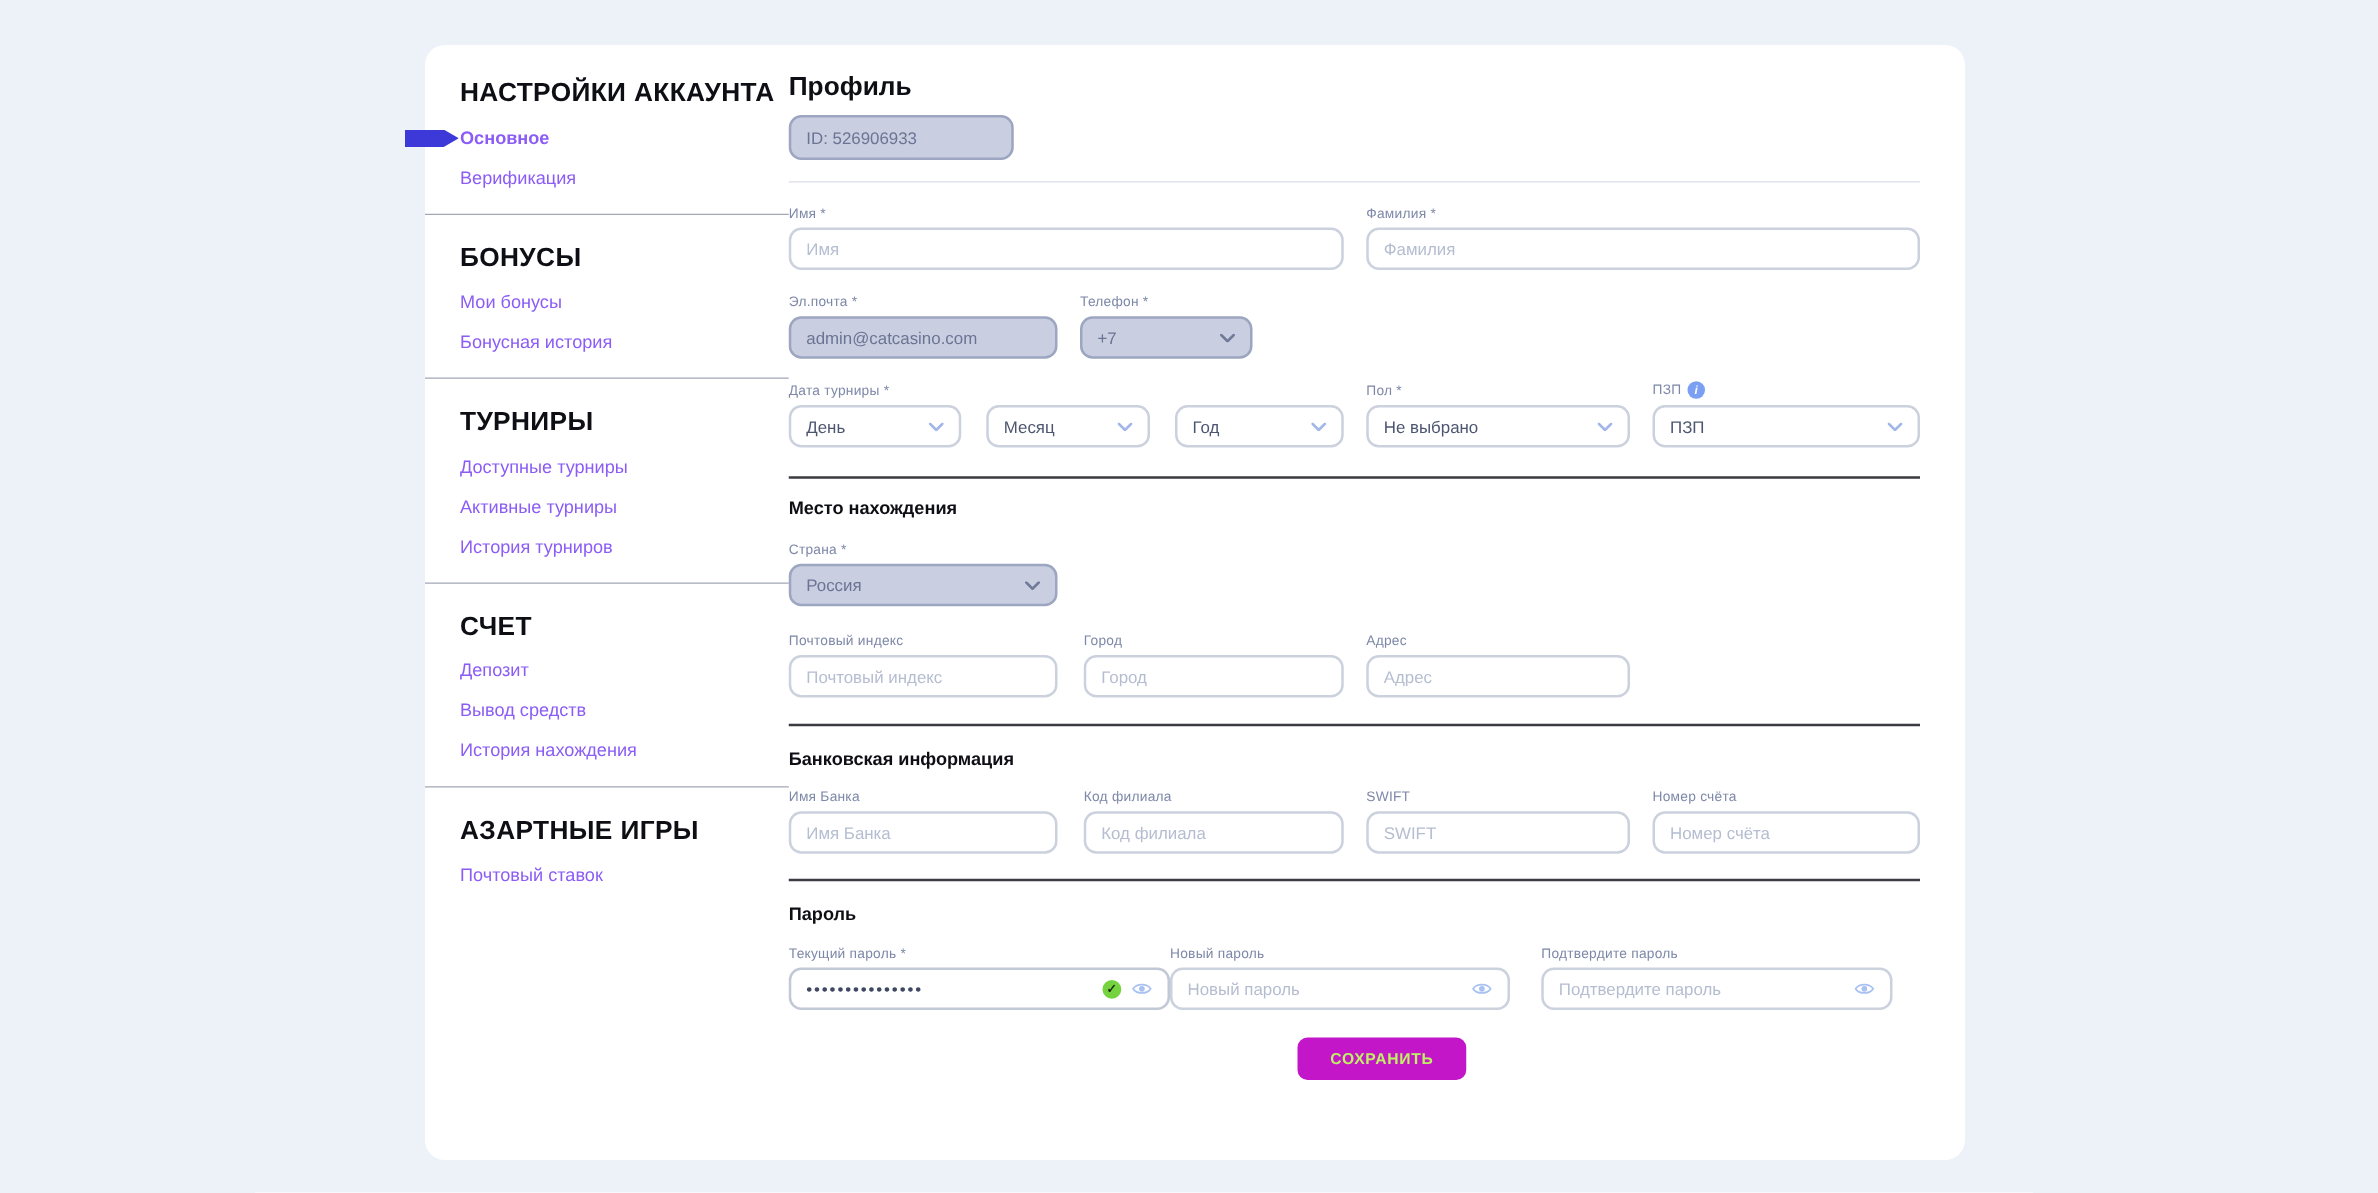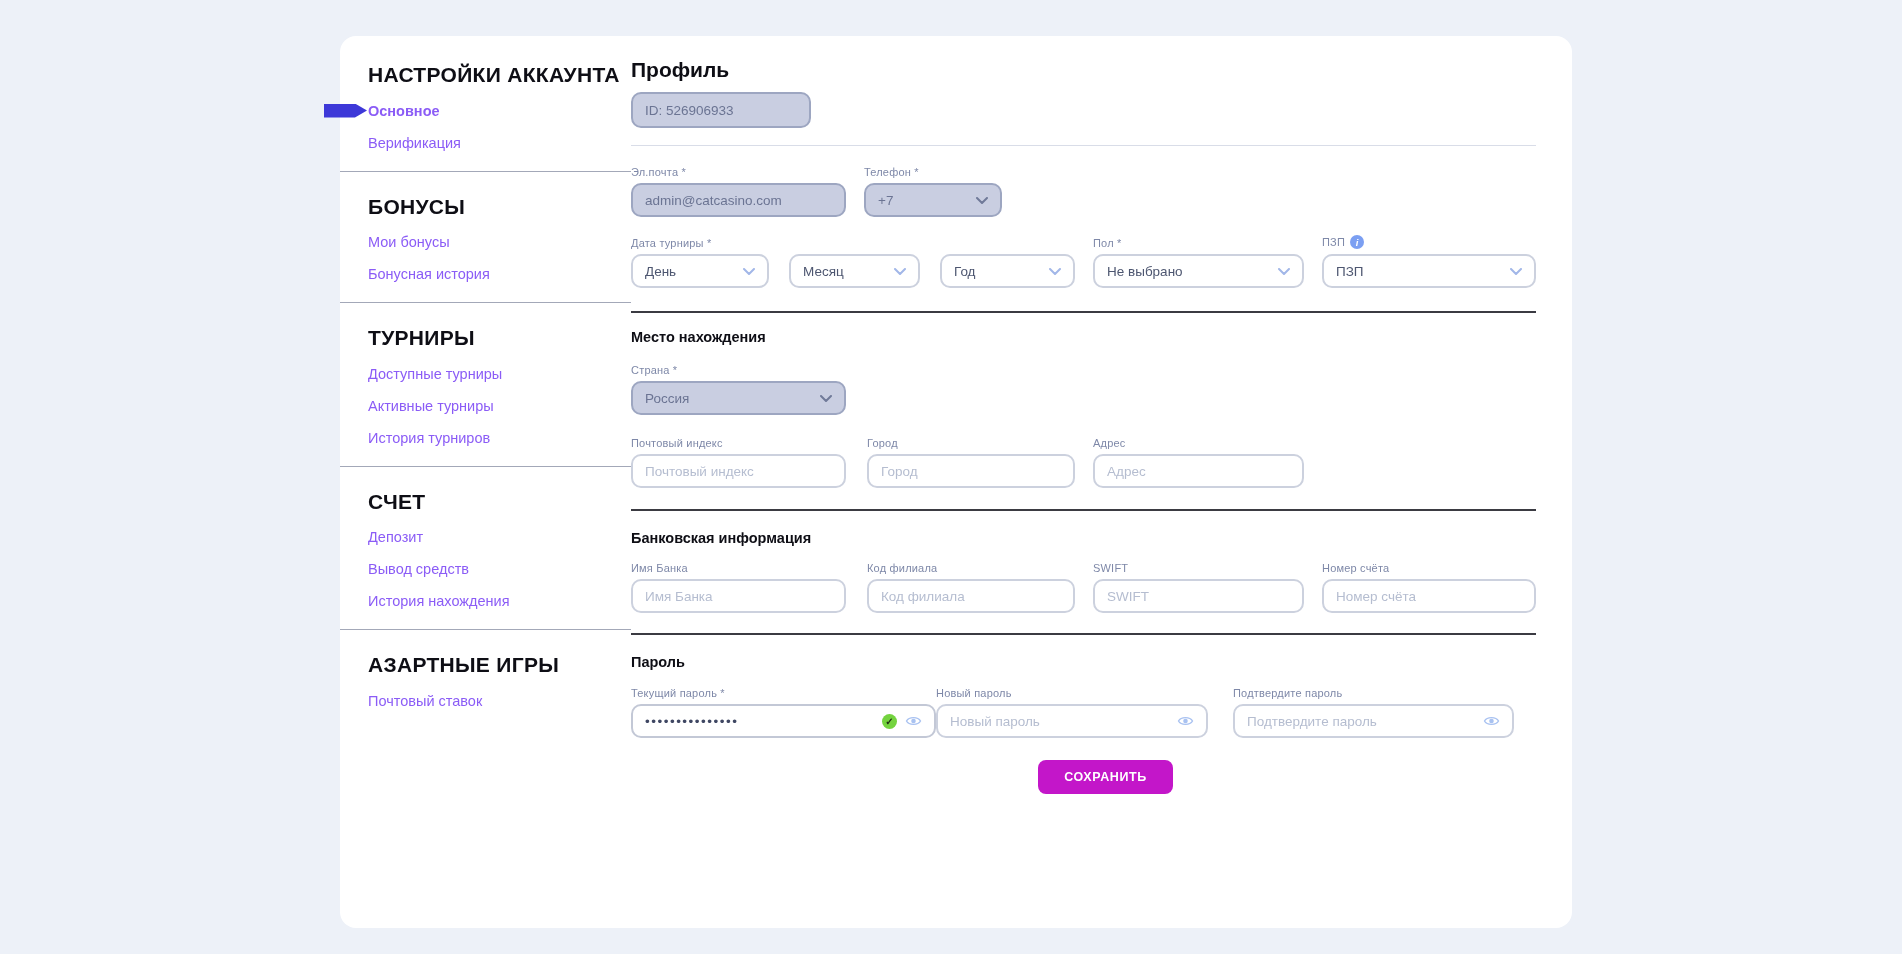--- a/index.html
+++ b/index.html
@@ -53,21 +53,21 @@
                 font-style:italic; cursor:pointer; }
   .check-badge { width:15px; height:15px; border-radius:50%; background:#74d33f; color:#1d2b12;
                  font-size:10px; font-weight:700; display:inline-flex; align-items:center; justify-content:center; flex-shrink:0; }
   .icon-gap { display:flex; align-items:center; gap:8px; margin-left:8px; }
   .eye-btn { display:inline-flex; cursor:pointer; }
 
   .pass-dots { font-weight:700; font-size:14px; letter-spacing:1.5px; color:#101018; }
 
   .btn-row { text-align:center; margin-top:22px; }
   .save-btn { height:34px; padding:0 26px; border:0; border-radius:8px; background:#c316c9;
-              color:#ffffff; font-family:inherit; font-size:12.5px; font-weight:800; letter-spacing:.6px; cursor:pointer;margin-left:44px; }
+              color:#bef264; font-family:inherit; font-size:12.5px; font-weight:800; letter-spacing:.6px; cursor:pointer;margin-left:44px; }
 </style>
 </head>
 <body>
 
 <div class="card">
 
   <nav class="sidebar">
 
     <div class="side-group-title">Настройки аккаунта</div>
     <div class="side-item active">
@@ -122,20 +122,34 @@
 
     <h1 class="page-title">Профиль</h1>
 
     <div class="box disabled id-box">
       <span>ID: 526906933</span>
     </div>
 
     <div class="thin-divider"></div>
 
 
+    <div class="grid2 mt19">
+      <div>
+        <div class="field-label">Имя *</div>
+        <div class="box">
+          <input type="text" placeholder="Имя" style="">
+        </div>
+      </div>
+      <div>
+        <div class="field-label">Фамилия *</div>
+        <div class="box">
+          <input type="text" placeholder="Фамилия" style="">
+        </div>
+      </div>
+    </div>
 
     <div class="row mt20">
       <div class="w215">
         <div class="field-label">Эл.почта *</div>
         <div class="box disabled">
           <span>admin@catcasino.com</span>
         </div>
       </div>
       <div class="w138 ml18">
         <div class="field-label">Телефон *</div>

